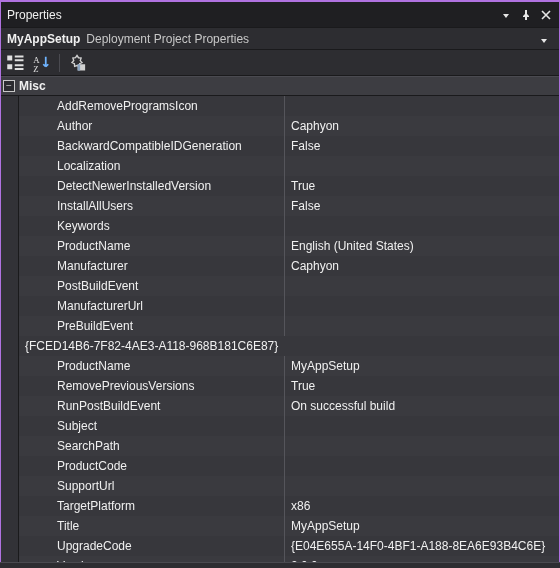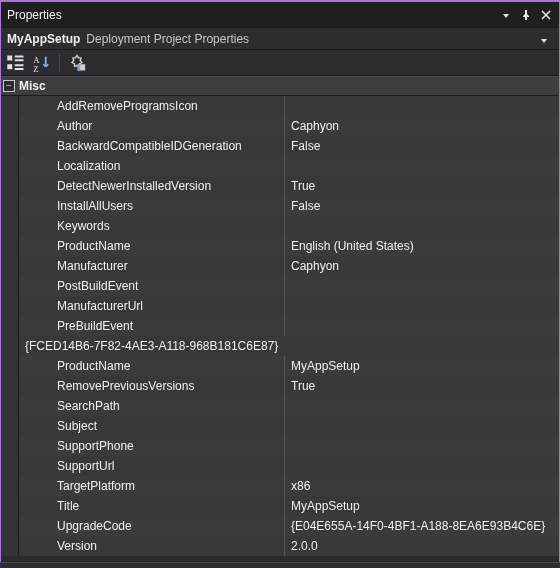--- a/index.html
+++ b/index.html
@@ -276,31 +276,36 @@
         <div class="name">ProductName</div>
         <div class="val">MyAppSetup</div>
       </div>
       <div class="row">
         <div class="gutter"></div>
         <div class="name">RemovePreviousVersions</div>
         <div class="val">True</div>
       </div>
       <div class="row">
         <div class="gutter"></div>
+        <div class="name">RunPostBuildEvent</div>
+        <div class="val">On successful build</div>
+      </div>
+      <div class="row">
+        <div class="gutter"></div>
+        <div class="name">Subject</div>
+        <div class="val"></div>
+      </div>
+      <div class="row">
+        <div class="gutter"></div>
         <div class="name">SearchPath</div>
         <div class="val"></div>
       </div>
       <div class="row">
         <div class="gutter"></div>
-        <div class="name">Subject</div>
-        <div class="val"></div>
-      </div>
-      <div class="row">
-        <div class="gutter"></div>
-        <div class="name">SupportPhone</div>
+        <div class="name">ProductCode</div>
         <div class="val"></div>
       </div>
       <div class="row">
         <div class="gutter"></div>
         <div class="name">SupportUrl</div>
         <div class="val"></div>
       </div>
       <div class="row">
         <div class="gutter"></div>
         <div class="name">TargetPlatform</div>

